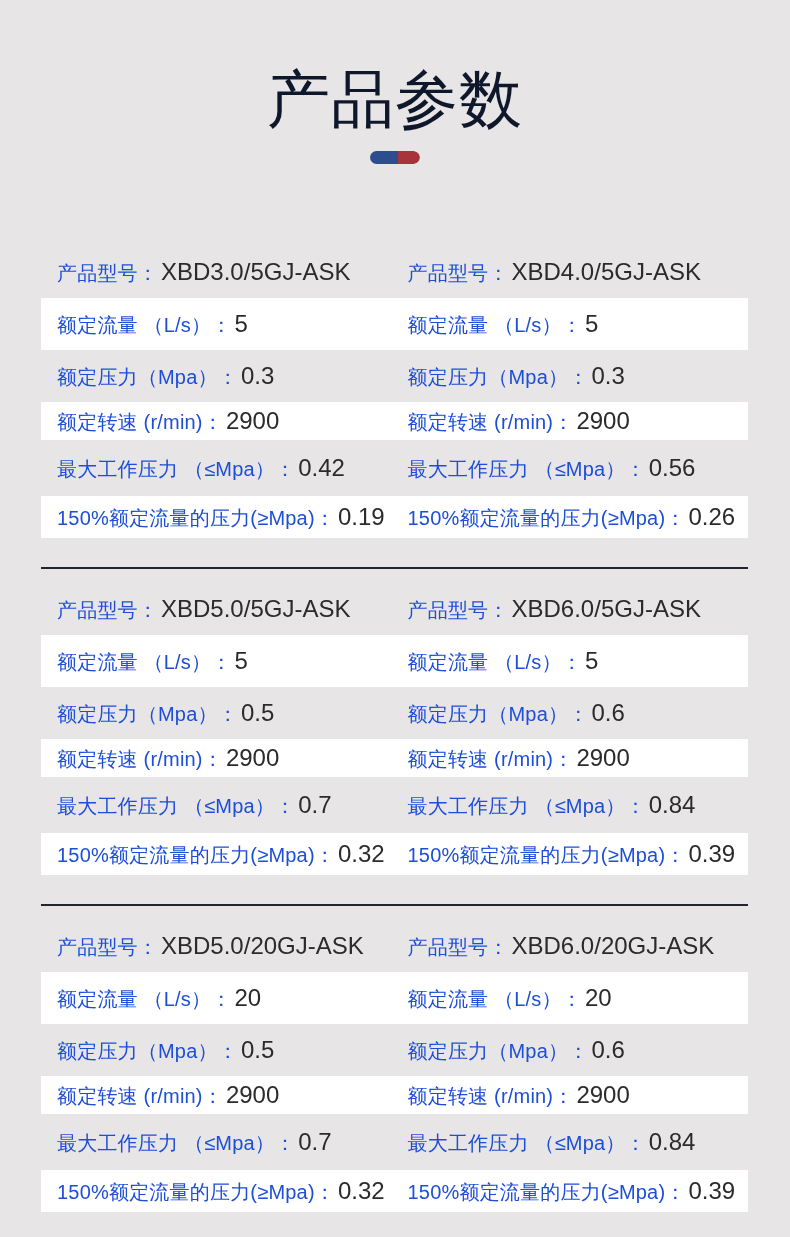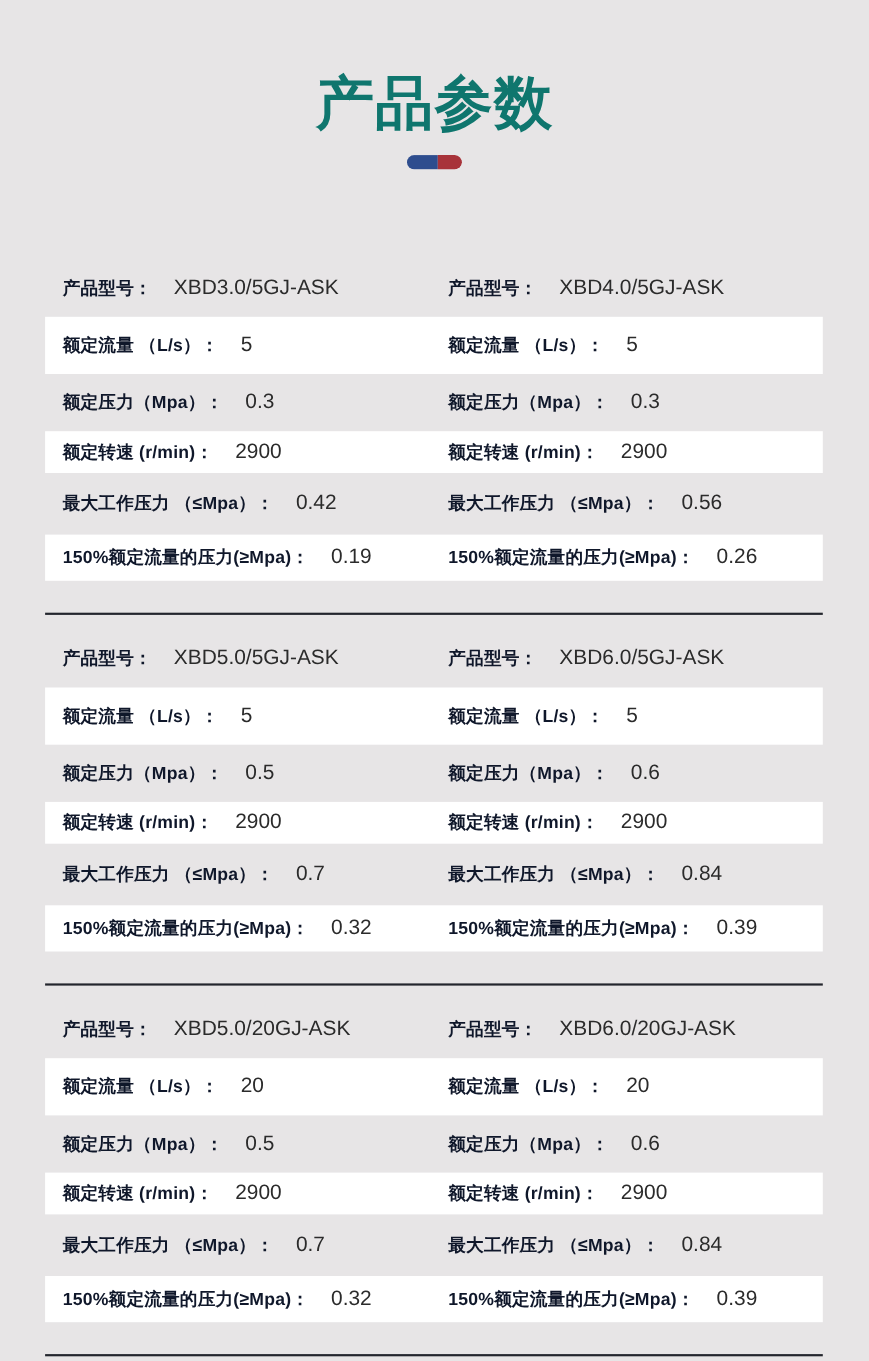--- a/index.html
+++ b/index.html
@@ -10,24 +10,24 @@
   body {
     min-height: 1237px;
     background: #e7e5e6;
     overflow: hidden;
   }
   .page { width: 790px; min-height: 1237px; }
 
   
   .header { padding-top: 68px; text-align: center; }
   .title {
-    font-size: 53px;
+    font-size: 63px;
     line-height: 1.0;
-    font-weight: bold;
-    color: #0f766e;
+    font-weight: normal;
+    color: #0f172a;
     letter-spacing: 1px;
   }
   .pill {
     width: 50px; height: 13px;
     margin: 20px auto 0 auto;
     border-radius: 7px;
     overflow: hidden;
     display: flex;
   }
   .pill-blue { width: 55%; height: 100%; background: #2e4d8e; }
@@ -53,29 +53,29 @@
   .cell {
     width: 50%;
     display: flex;
     align-items: baseline;
     padding-left: 16px;
     white-space: nowrap;
     overflow: hidden;
   }
   .cell.right { padding-left: 13px; }
   .lbl {
-    font-weight: bold;
-    font-size: 16px;
-    color: #0f172a;
+    font-weight: normal;
+    font-size: 20px;
+    color: #1d4ed8;
     letter-spacing: 0.2px;
   }
   .val {
-    font-size: 19px;
+    font-size: 24px;
     color: #2b2b2b;
-    margin-left: 20px;
+    margin-left: 3px;
   }
   .table-divider {
     width: 707px;
     margin: 29px 0 14px 41px;
     height: 2px;
     background: #23252d;
   }
   .table-divider.last { margin-bottom: 0; }
 </style>
 </head>

